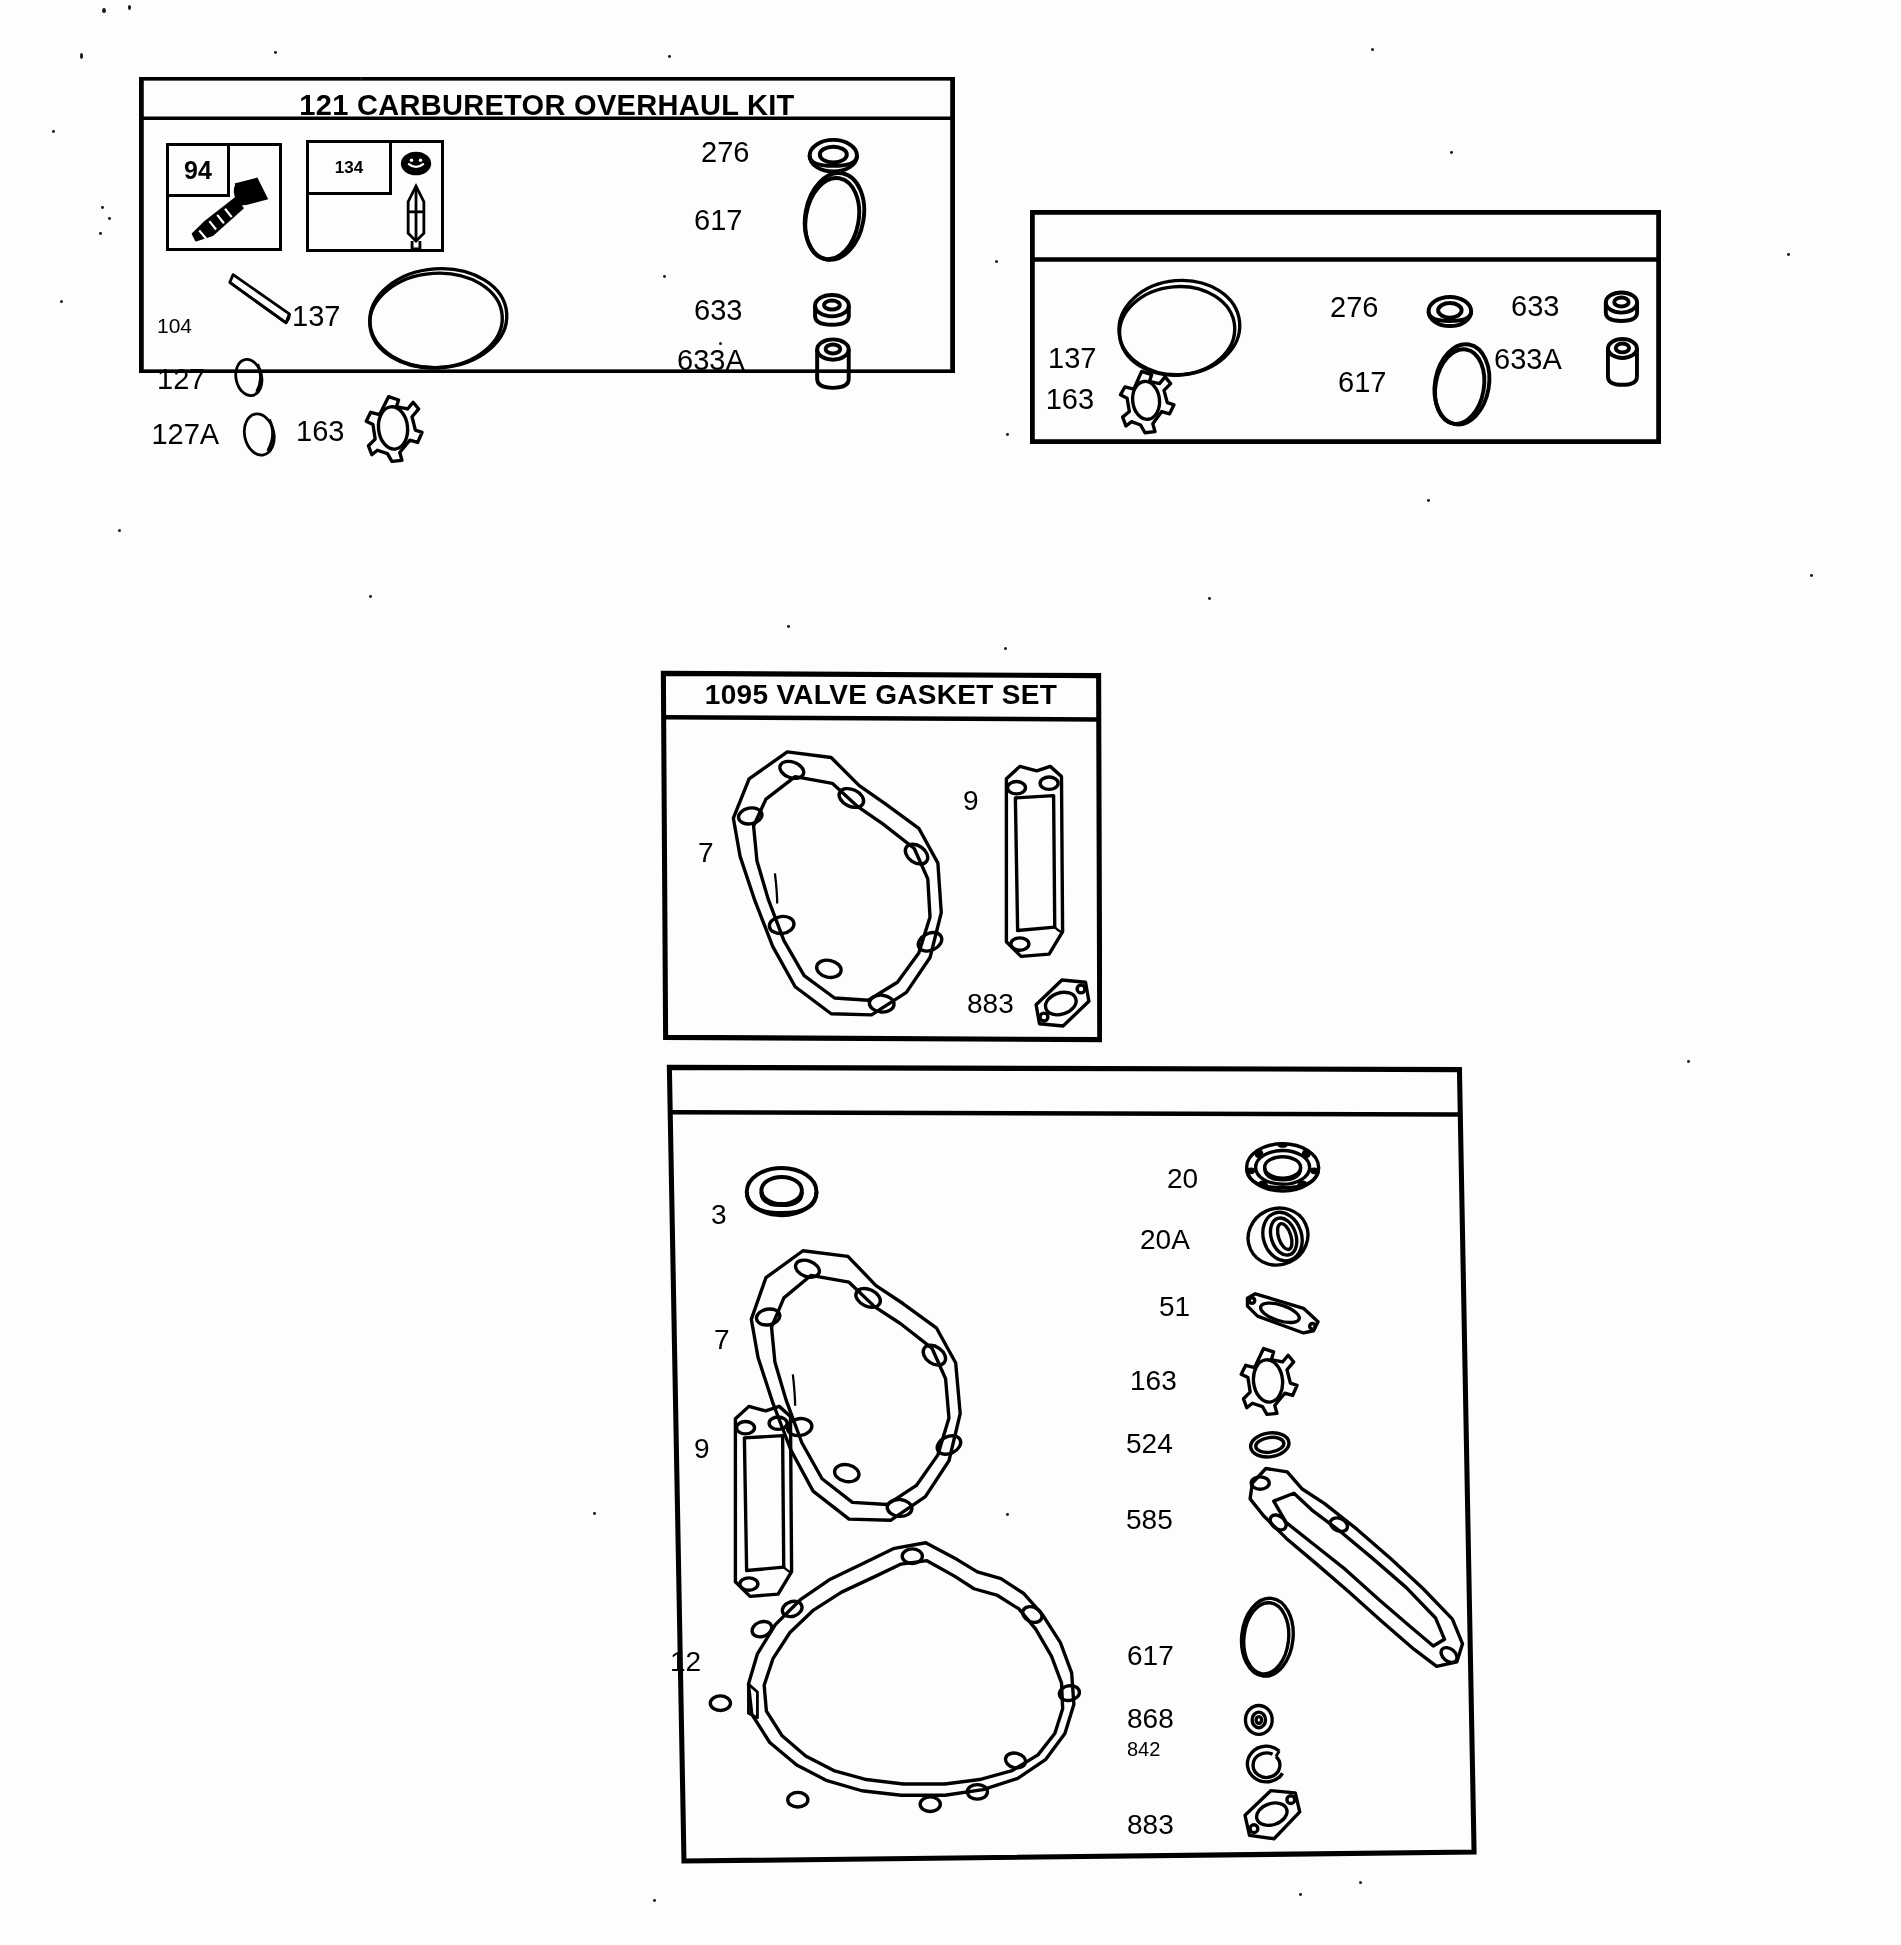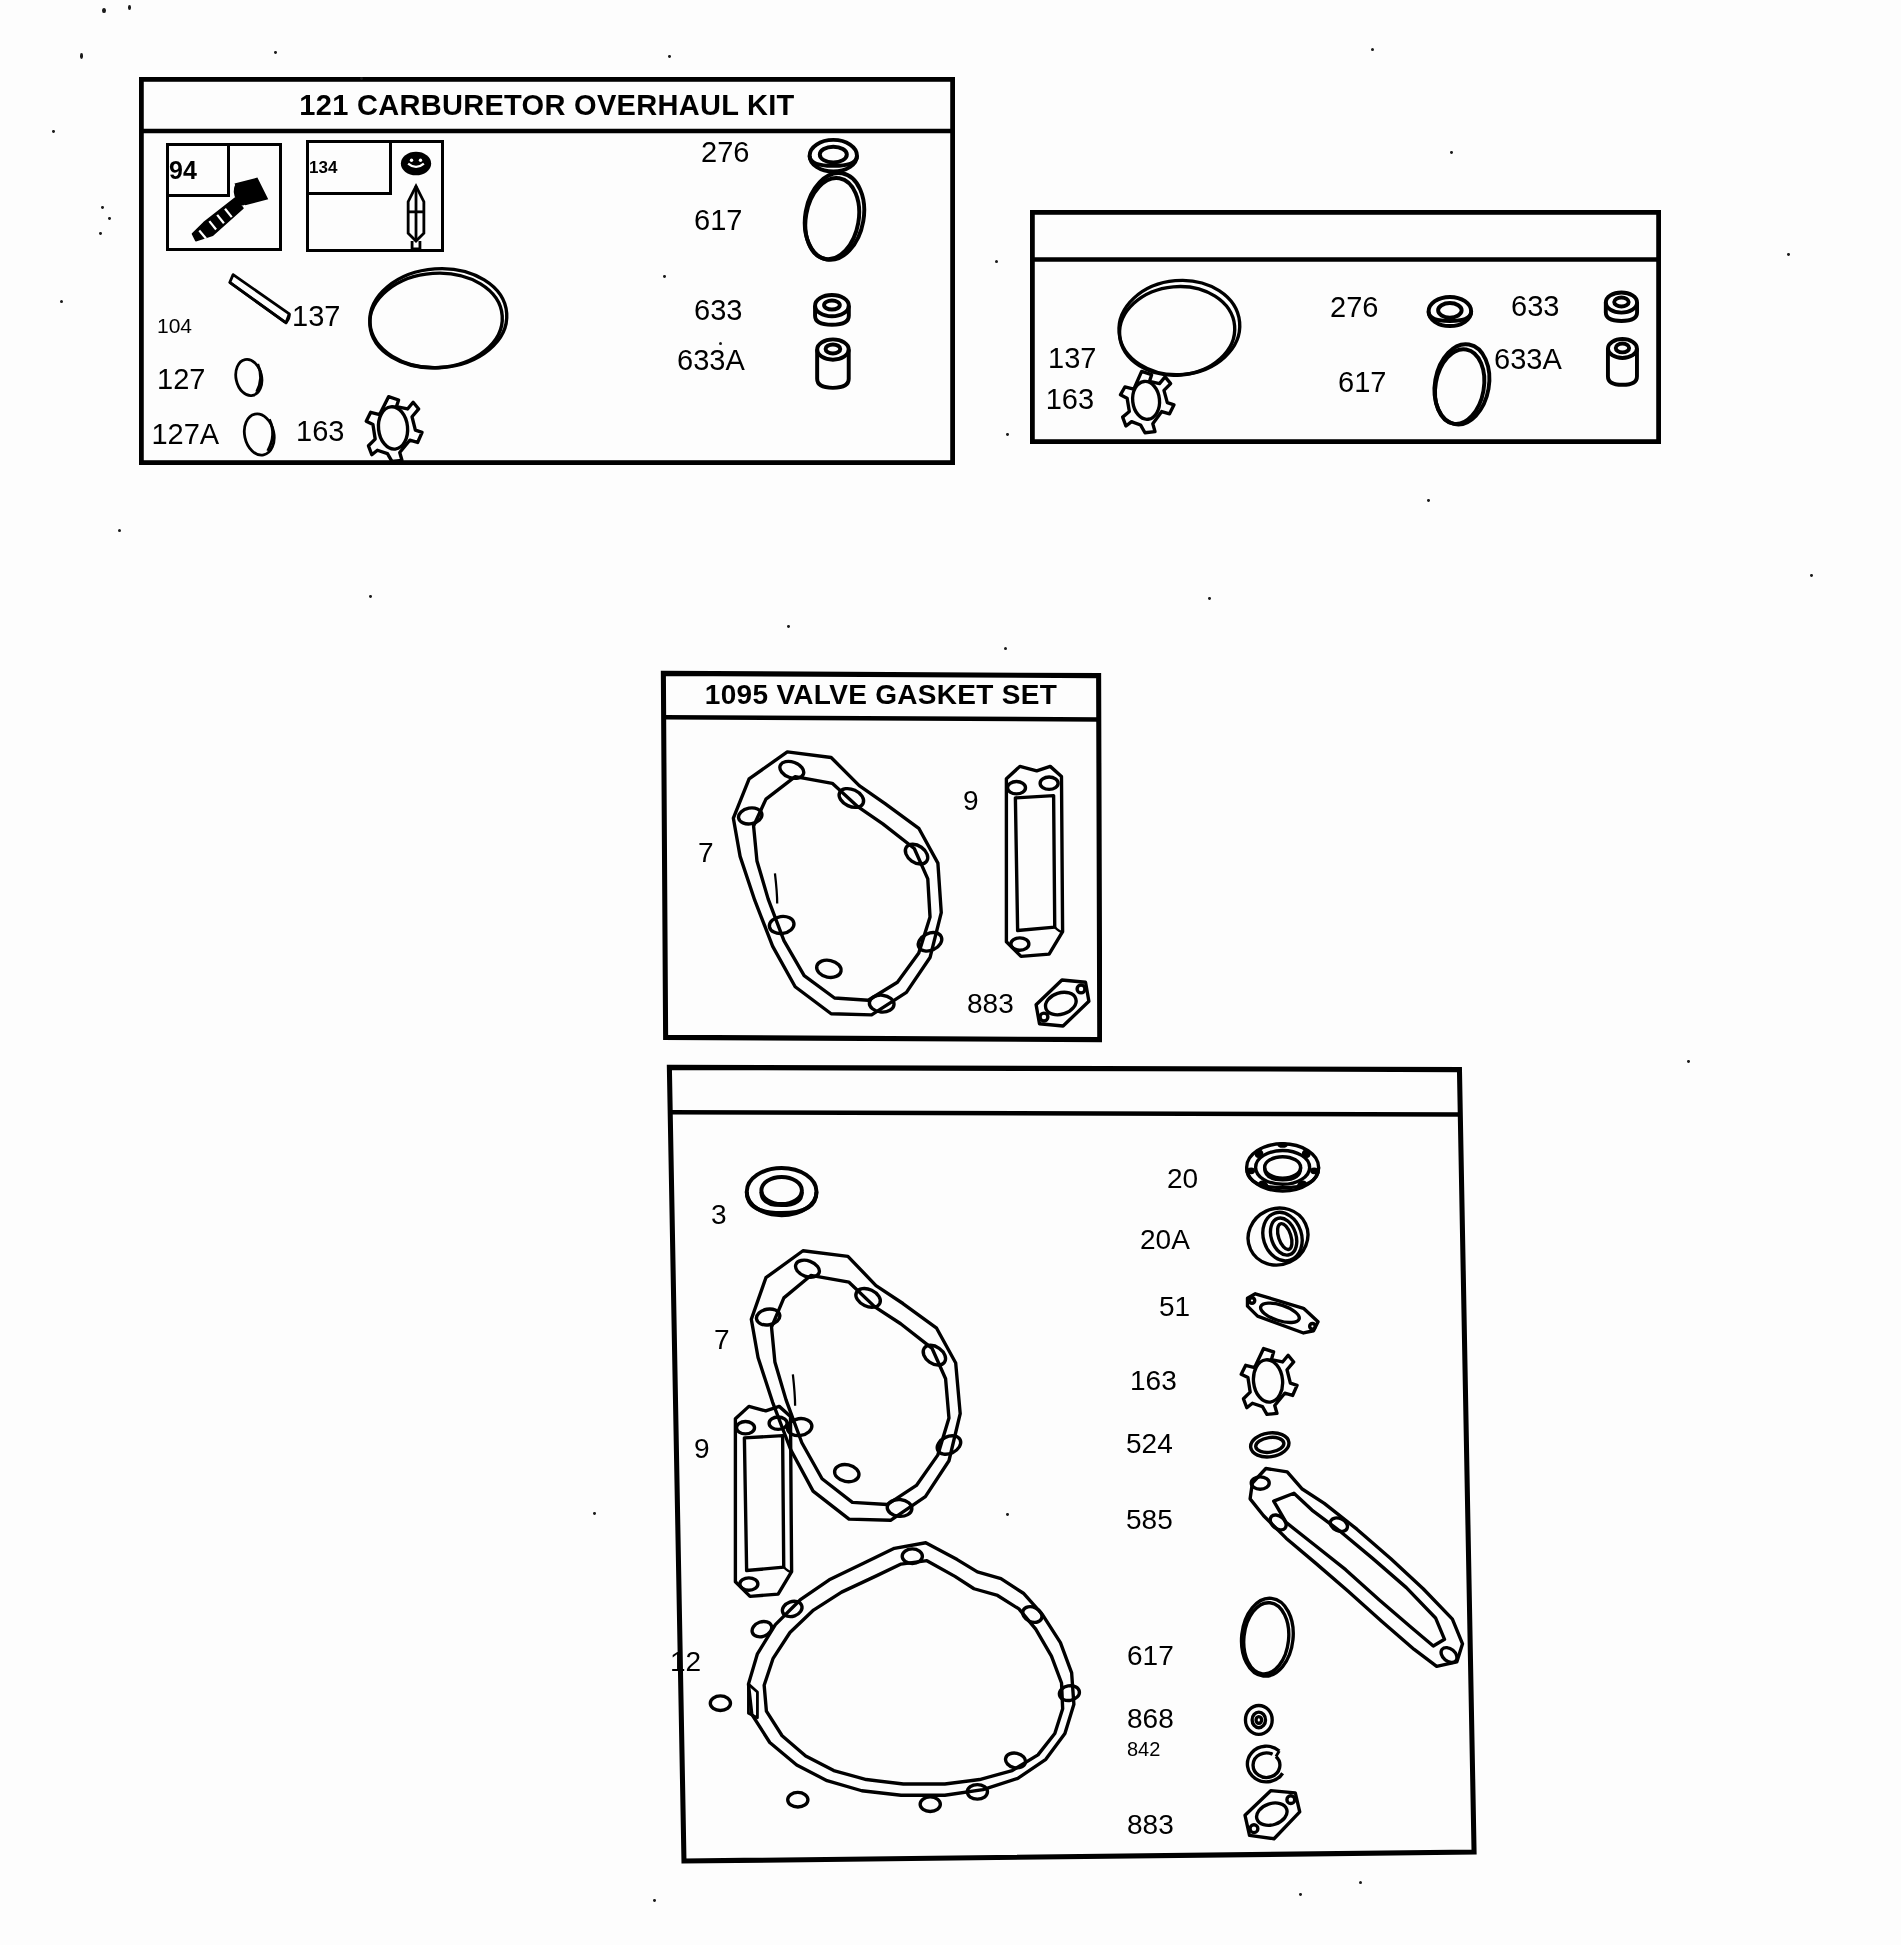--- a/index.html
+++ b/index.html
@@ -57,30 +57,30 @@
     box-sizing: border-box;
   }
   .inset-tag {
     position: absolute;
     left: 0; top: 0;
     border-right: 3.9px solid #000;
     border-bottom: 3.9px solid #000;
     box-sizing: border-box;
     display: flex;
     align-items: center;
-    justify-content: flex-start;
+    justify-content: center;
     font-weight: bold;
   }
 </style>
 </head>
 <body>
 
 <div id="sheet">
 
-  <div class="panel" style="left:139px; top:77px; width:816px; height:388px;">
+  <div class="panel" style="left:139px; top:77px; width:816px; height:296px;">
     <svg class="panel-border" viewBox="0 0 1452 690" preserveAspectRatio="none">
       <rect x="4" y="4" width="1444" height="682" fill="none" stroke="#000" stroke-width="9"></rect>
       <line x1="4" y1="96" x2="1448" y2="96" stroke="#000" stroke-width="8"></line>
     </svg>
     <div class="panel-title" style="top:12.4px; font-size:29px;">121 CARBURETOR OVERHAUL KIT</div>
 
     <div class="inset" style="left:27px; top:66px; width:116px; height:108px;">
       <div class="inset-tag" style="width:61px; height:51px;">
         <span style="font-size:25px;">94</span>
       </div>

